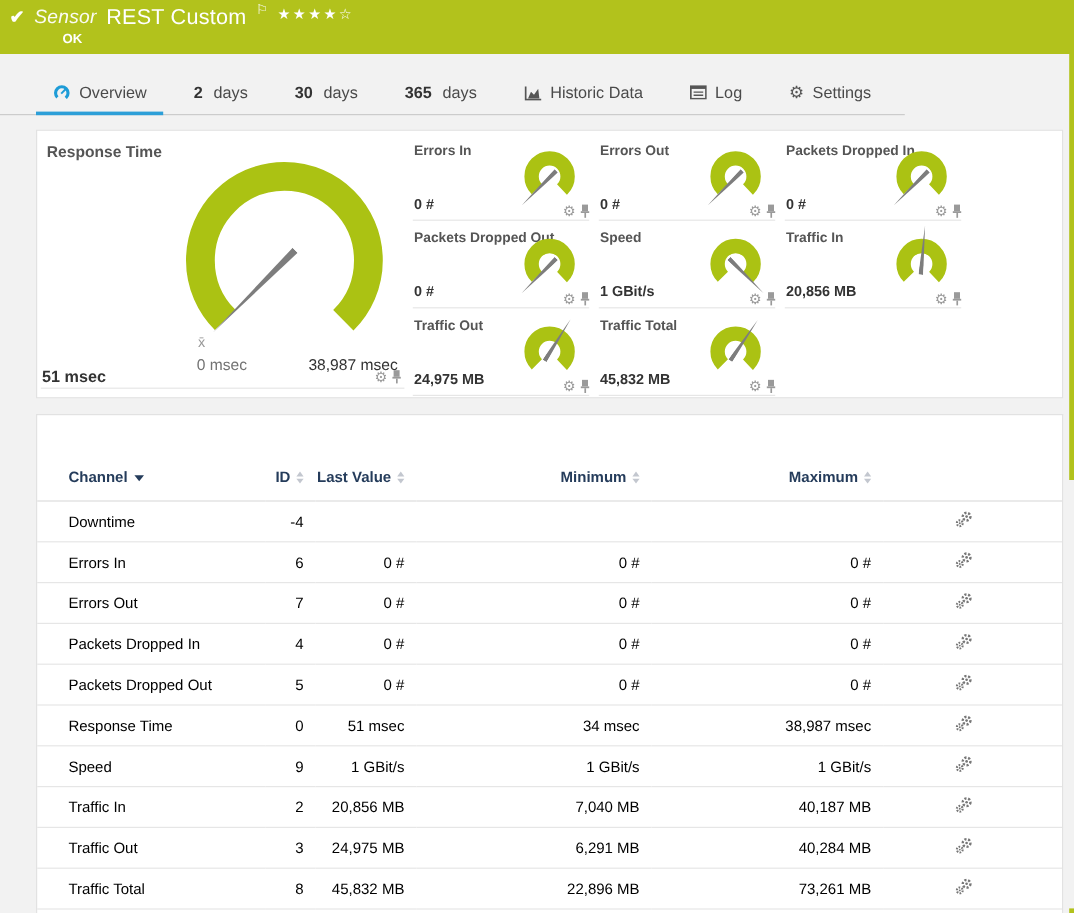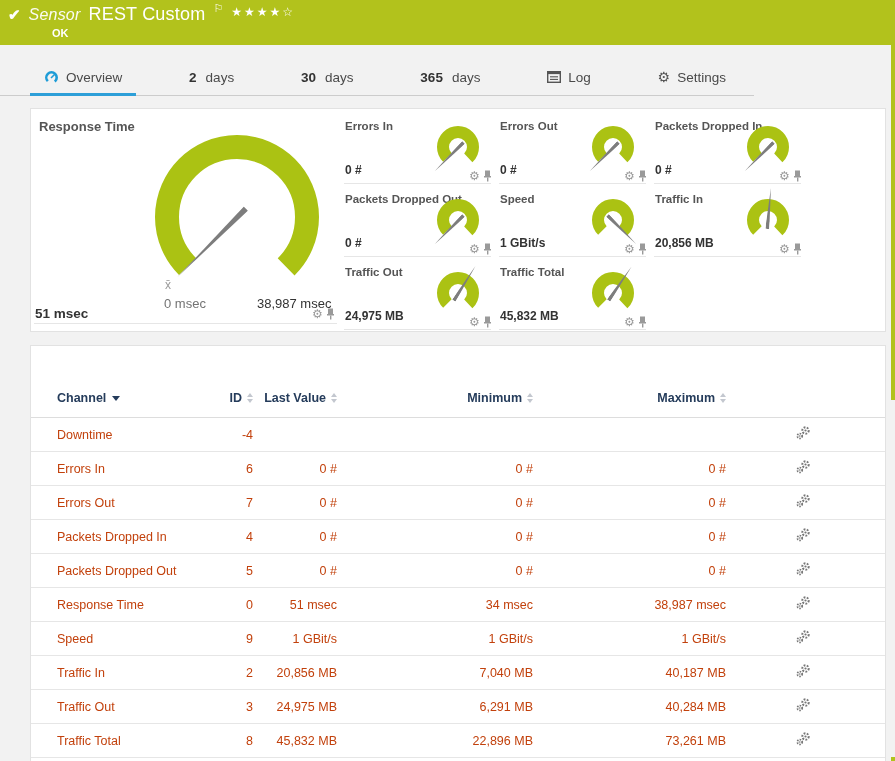--- a/index.html
+++ b/index.html
@@ -54,21 +54,21 @@
   .gcell svg.arc{position:absolute;left:91px;top:8px}
   .gcell .needle{left:112px;top:24px;width:4px;height:41px;transform-origin:50% 8px;clip-path:polygon(50% 100%,0 0,100% 0)}
   .gcell .cell-icons{left:125px;top:54px}
   .pin-svg{display:block}
   
   table.chan{border-collapse:collapse;width:100%;table-layout:fixed}
   table.chan th{font-size:12.5px;font-weight:bold;color:#253c5b;text-align:right;vertical-align:top;
     padding:45px 10px 12px 0;border-bottom:1px solid #dddddd;cursor:pointer}
   table.chan th.ch{text-align:left;padding-left:26px}
   table.chan th.lastv{white-space:normal}
-  table.chan td{font-size:12.5px;color:#c2410c;text-align:right;height:33px;padding:0 10px 0 0;border-bottom:1px solid #e6e6e6}
+  table.chan td{font-size:12.5px;color:#000000;text-align:right;height:33px;padding:0 10px 0 0;border-bottom:1px solid #e6e6e6}
   table.chan td.ch{text-align:left;padding-left:26px}
   table.chan td.editc{text-align:left;padding-left:60px}
   .sorticon{display:inline-flex;flex-direction:column;vertical-align:middle;margin-left:5px;position:relative;top:-1px}
   .tri-up{width:0;height:0;border-left:3.5px solid transparent;border-right:3.5px solid transparent;border-bottom:4px solid #c3c7cf;margin-bottom:2px}
   .tri-down{width:0;height:0;border-left:3.5px solid transparent;border-right:3.5px solid transparent;border-top:4px solid #c3c7cf}
   .tri-sorted{width:0;height:0;border-left:4px solid transparent;border-right:4px solid transparent;border-top:5px solid #253c5b;display:inline-block;margin-left:6px;vertical-align:middle}
   .editgear{cursor:pointer;display:inline-block}
 </style>
 </head>
 <body>
@@ -107,20 +107,27 @@
     <div class="tab">
       <span class="daysnum">30</span>
       <span class="tlabel">days</span>
     </div>
 
     <div class="tab">
       <span class="daysnum">365</span>
       <span class="tlabel">days</span>
     </div>
 
+    <div class="tab">
+      <svg width="15" height="13" viewBox="0 0 15 13">
+        <path d="M1 1 V12 H14" stroke="#555" fill="none" stroke-width="1.5"></path>
+        <path d="M3 11 L5.5 5.5 L8 8 L11.5 3 L12.5 11 Z" fill="#555"></path>
+      </svg>
+      <span class="tlabel">Historic Data</span>
+    </div>
 
     <div class="tab">
       <svg width="14" height="12" viewBox="0 0 14 12">
         <rect x="0.7" y="0.7" width="12.6" height="10.6" fill="none" stroke="#555" stroke-width="1.4"></rect>
         <rect x="0.7" y="0.7" width="12.6" height="2.4" fill="#555"></rect>
         <line x1="3" y1="5.8" x2="11" y2="5.8" stroke="#555" stroke-width="1.1"></line>
         <line x1="3" y1="8.4" x2="11" y2="8.4" stroke="#555" stroke-width="1.1"></line>
       </svg>
       <span class="tlabel">Log</span>
     </div>

